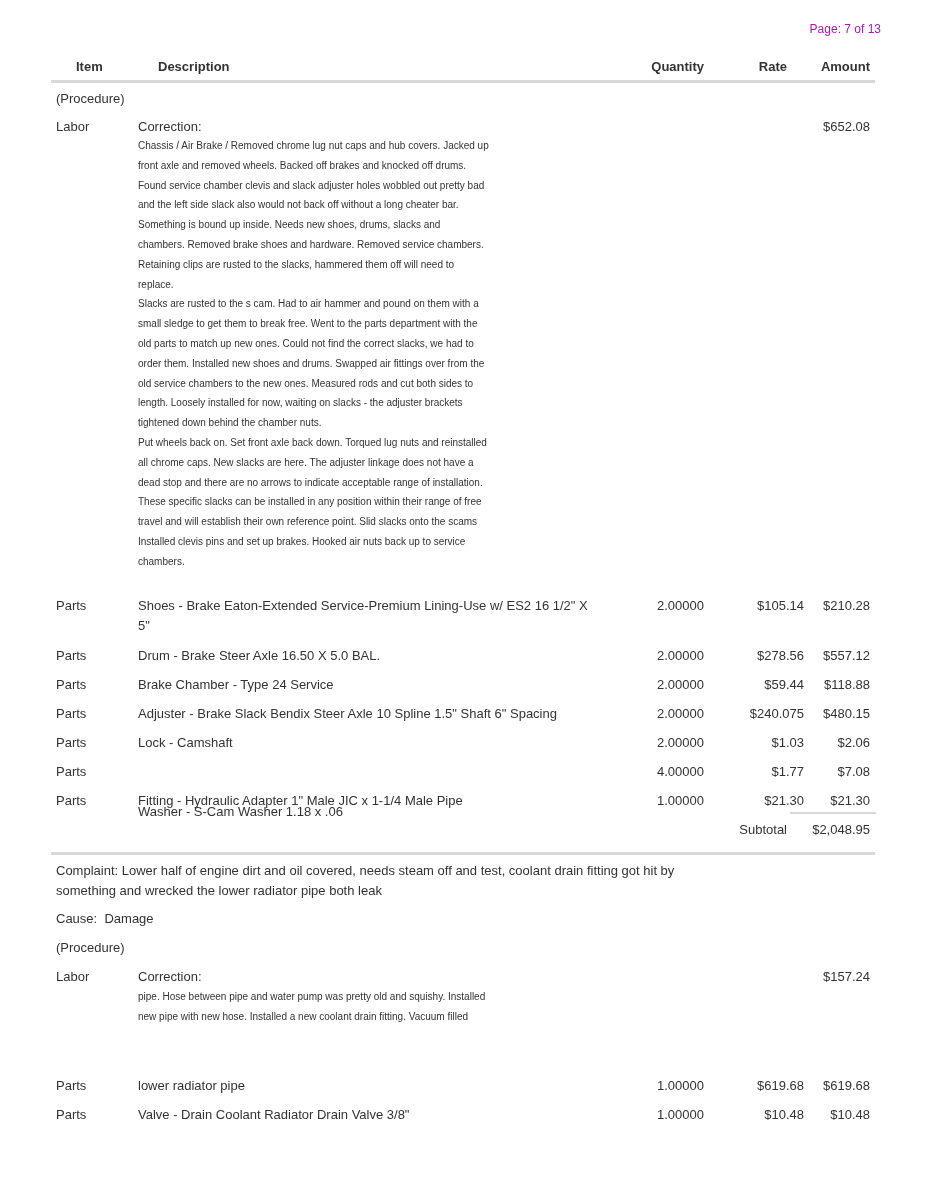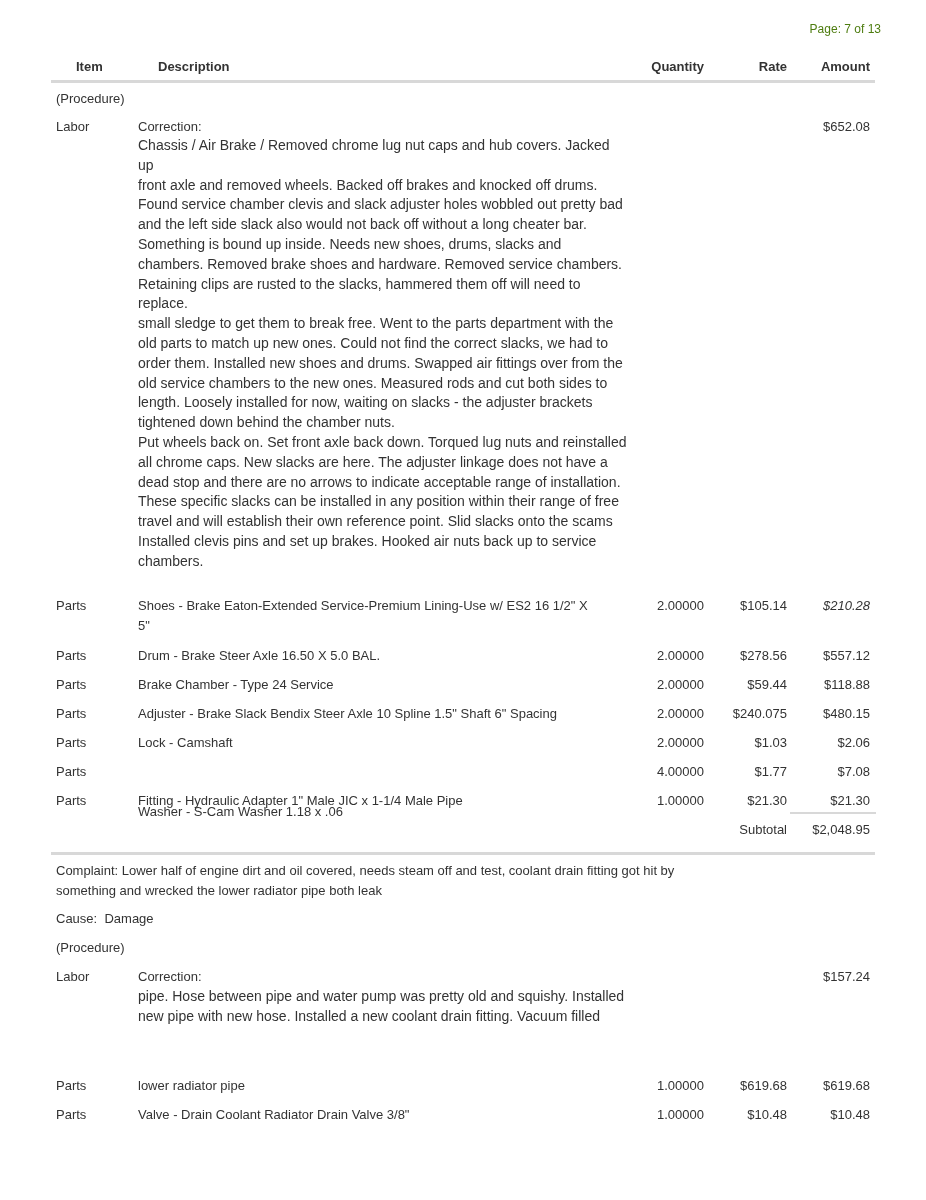--- a/index.html
+++ b/index.html
@@ -1,31 +1,31 @@
 <!DOCTYPE html>
 <html><head>
   <meta charset="utf-8">
   <style>
     html, body { margin: 0; padding: 0; background: #ffffff; }
     body {
       width: 926px; height: 1200px; position: relative; overflow: hidden;
       font-family: "Liberation Sans", sans-serif; color: #333333; font-size: 13px;
     }
-    .page-number { position: absolute; top: 22px; right: 45px; font-size: 12px; color: #4d7c0f; }
+    .page-number { position: absolute; top: 22px; right: 45px; font-size: 12px; color: #a21caf; }
     .header-row { position: absolute; top: 59px; left: 56px; width: 818px; height: 18px; font-weight: bold; font-size: 13px; color: #333; }
     .header-row span { position: absolute; top: 0; padding-left: 20px; }
     .header-rule { position: absolute; top: 80px; left: 51px; width: 824px; height: 3px; background: #d8d8d8; }
     .abs { position: absolute; white-space: nowrap; }
     .col-item { left: 56px; }
     .col-desc { left: 138px; }
     .col-qty { right: 222px; text-align: right; }
-    .col-rate { right: 139px; text-align: left; }
+    .col-rate { right: 122px; text-align: left; }
     .col-amt { right: 56px; text-align: left; }
     .bold { font-weight: normal; }
-    .desc-block { position: absolute; left: 138px; width: 490px; line-height: 19.8px; white-space: normal; font-size: 14px; }
+    .desc-block { position: absolute; left: 138px; width: 490px; line-height: 19.8px; white-space: normal; font-size: 10px; }
     .subtotal-rule { position: absolute; top: 812px; left: 790px; width: 86px; height: 2px; background: #d8d8d8; }
     .section-rule { position: absolute; top: 852px; left: 51px; width: 824px; height: 3px; background: #d8d8d8; }
     .complaint { position: absolute; top: 861px; left: 56px; width: 650px; line-height: 20px; font-size: 13px; }
   </style>
 </head>
 <body>
 
 <div class="page-number">Page: 7 of 13</div>
 
 <div class="header-row">
@@ -44,20 +44,21 @@
 <div class="abs col-amt" style="top:119px">$652.08</div>
 <div class="desc-block" id="labor1-desc" style="top:136px">
     <div>Chassis / Air Brake / Removed chrome lug nut caps and hub covers. Jacked up</div>
     <div>front axle and removed wheels. Backed off brakes and knocked off drums.</div>
     <div>Found service chamber clevis and slack adjuster holes wobbled out pretty bad</div>
     <div>and the left side slack also would not back off without a long cheater bar.</div>
     <div>Something is bound up inside. Needs new shoes, drums, slacks and</div>
     <div>chambers. Removed brake shoes and hardware. Removed service chambers.</div>
     <div>Retaining clips are rusted to the slacks, hammered them off will need to</div>
     <div>replace.</div>
+    <div>Slacks are rusted to the s cam. Had to air hammer and pound on them with a</div>
     <div>small sledge to get them to break free. Went to the parts department with the</div>
     <div>old parts to match up new ones. Could not find the correct slacks, we had to</div>
     <div>order them. Installed new shoes and drums. Swapped air fittings over from the</div>
     <div>old service chambers to the new ones. Measured rods and cut both sides to</div>
     <div>length. Loosely installed for now, waiting on slacks - the adjuster brackets</div>
     <div>tightened down behind the chamber nuts.</div>
     <div>Put wheels back on. Set front axle back down. Torqued lug nuts and reinstalled</div>
     <div>all chrome caps. New slacks are here. The adjuster linkage does not have a</div>
     <div>dead stop and there are no arrows to indicate acceptable range of installation.</div>
     <div>These specific slacks can be installed in any position within their range of free</div>
@@ -65,21 +66,21 @@
     <div>Installed clevis pins and set up brakes. Hooked air nuts back up to service</div>
     <div>chambers.</div>
   </div>
 
 <div id="parts1">
     <div class="abs col-item" style="top: 598px;">Parts</div>
     <div class="abs col-desc" style="top: 598px;">Shoes - Brake Eaton-Extended Service-Premium Lining-Use w/ ES2 16 1/2" X</div>
     <div class="abs col-desc" style="top: 618px;">5"</div>
     <div class="abs col-qty" style="top: 598px;">2.00000</div>
     <div class="abs col-rate" style="top: 598px;">$105.14</div>
-    <div class="abs col-amt" style="top: 598px; font-style: italic;">$210.28</div>
+    <div class="abs col-amt" style="top: 598px;">$210.28</div>
     <div class="abs col-item" style="top: 648px;">Parts</div>
     <div class="abs col-desc" style="top: 648px;">Drum - Brake Steer Axle 16.50 X 5.0 BAL.</div>
     <div class="abs col-qty" style="top: 648px;">2.00000</div>
     <div class="abs col-rate" style="top: 648px;">$278.56</div>
     <div class="abs col-amt" style="top: 648px;">$557.12</div>
     <div class="abs col-item" style="top: 677px;">Parts</div>
     <div class="abs col-desc" style="top: 677px;">Brake Chamber - Type 24 Service</div>
     <div class="abs col-qty" style="top: 677px;">2.00000</div>
     <div class="abs col-rate" style="top: 677px;">$59.44</div>
     <div class="abs col-amt" style="top: 677px;">$118.88</div>

